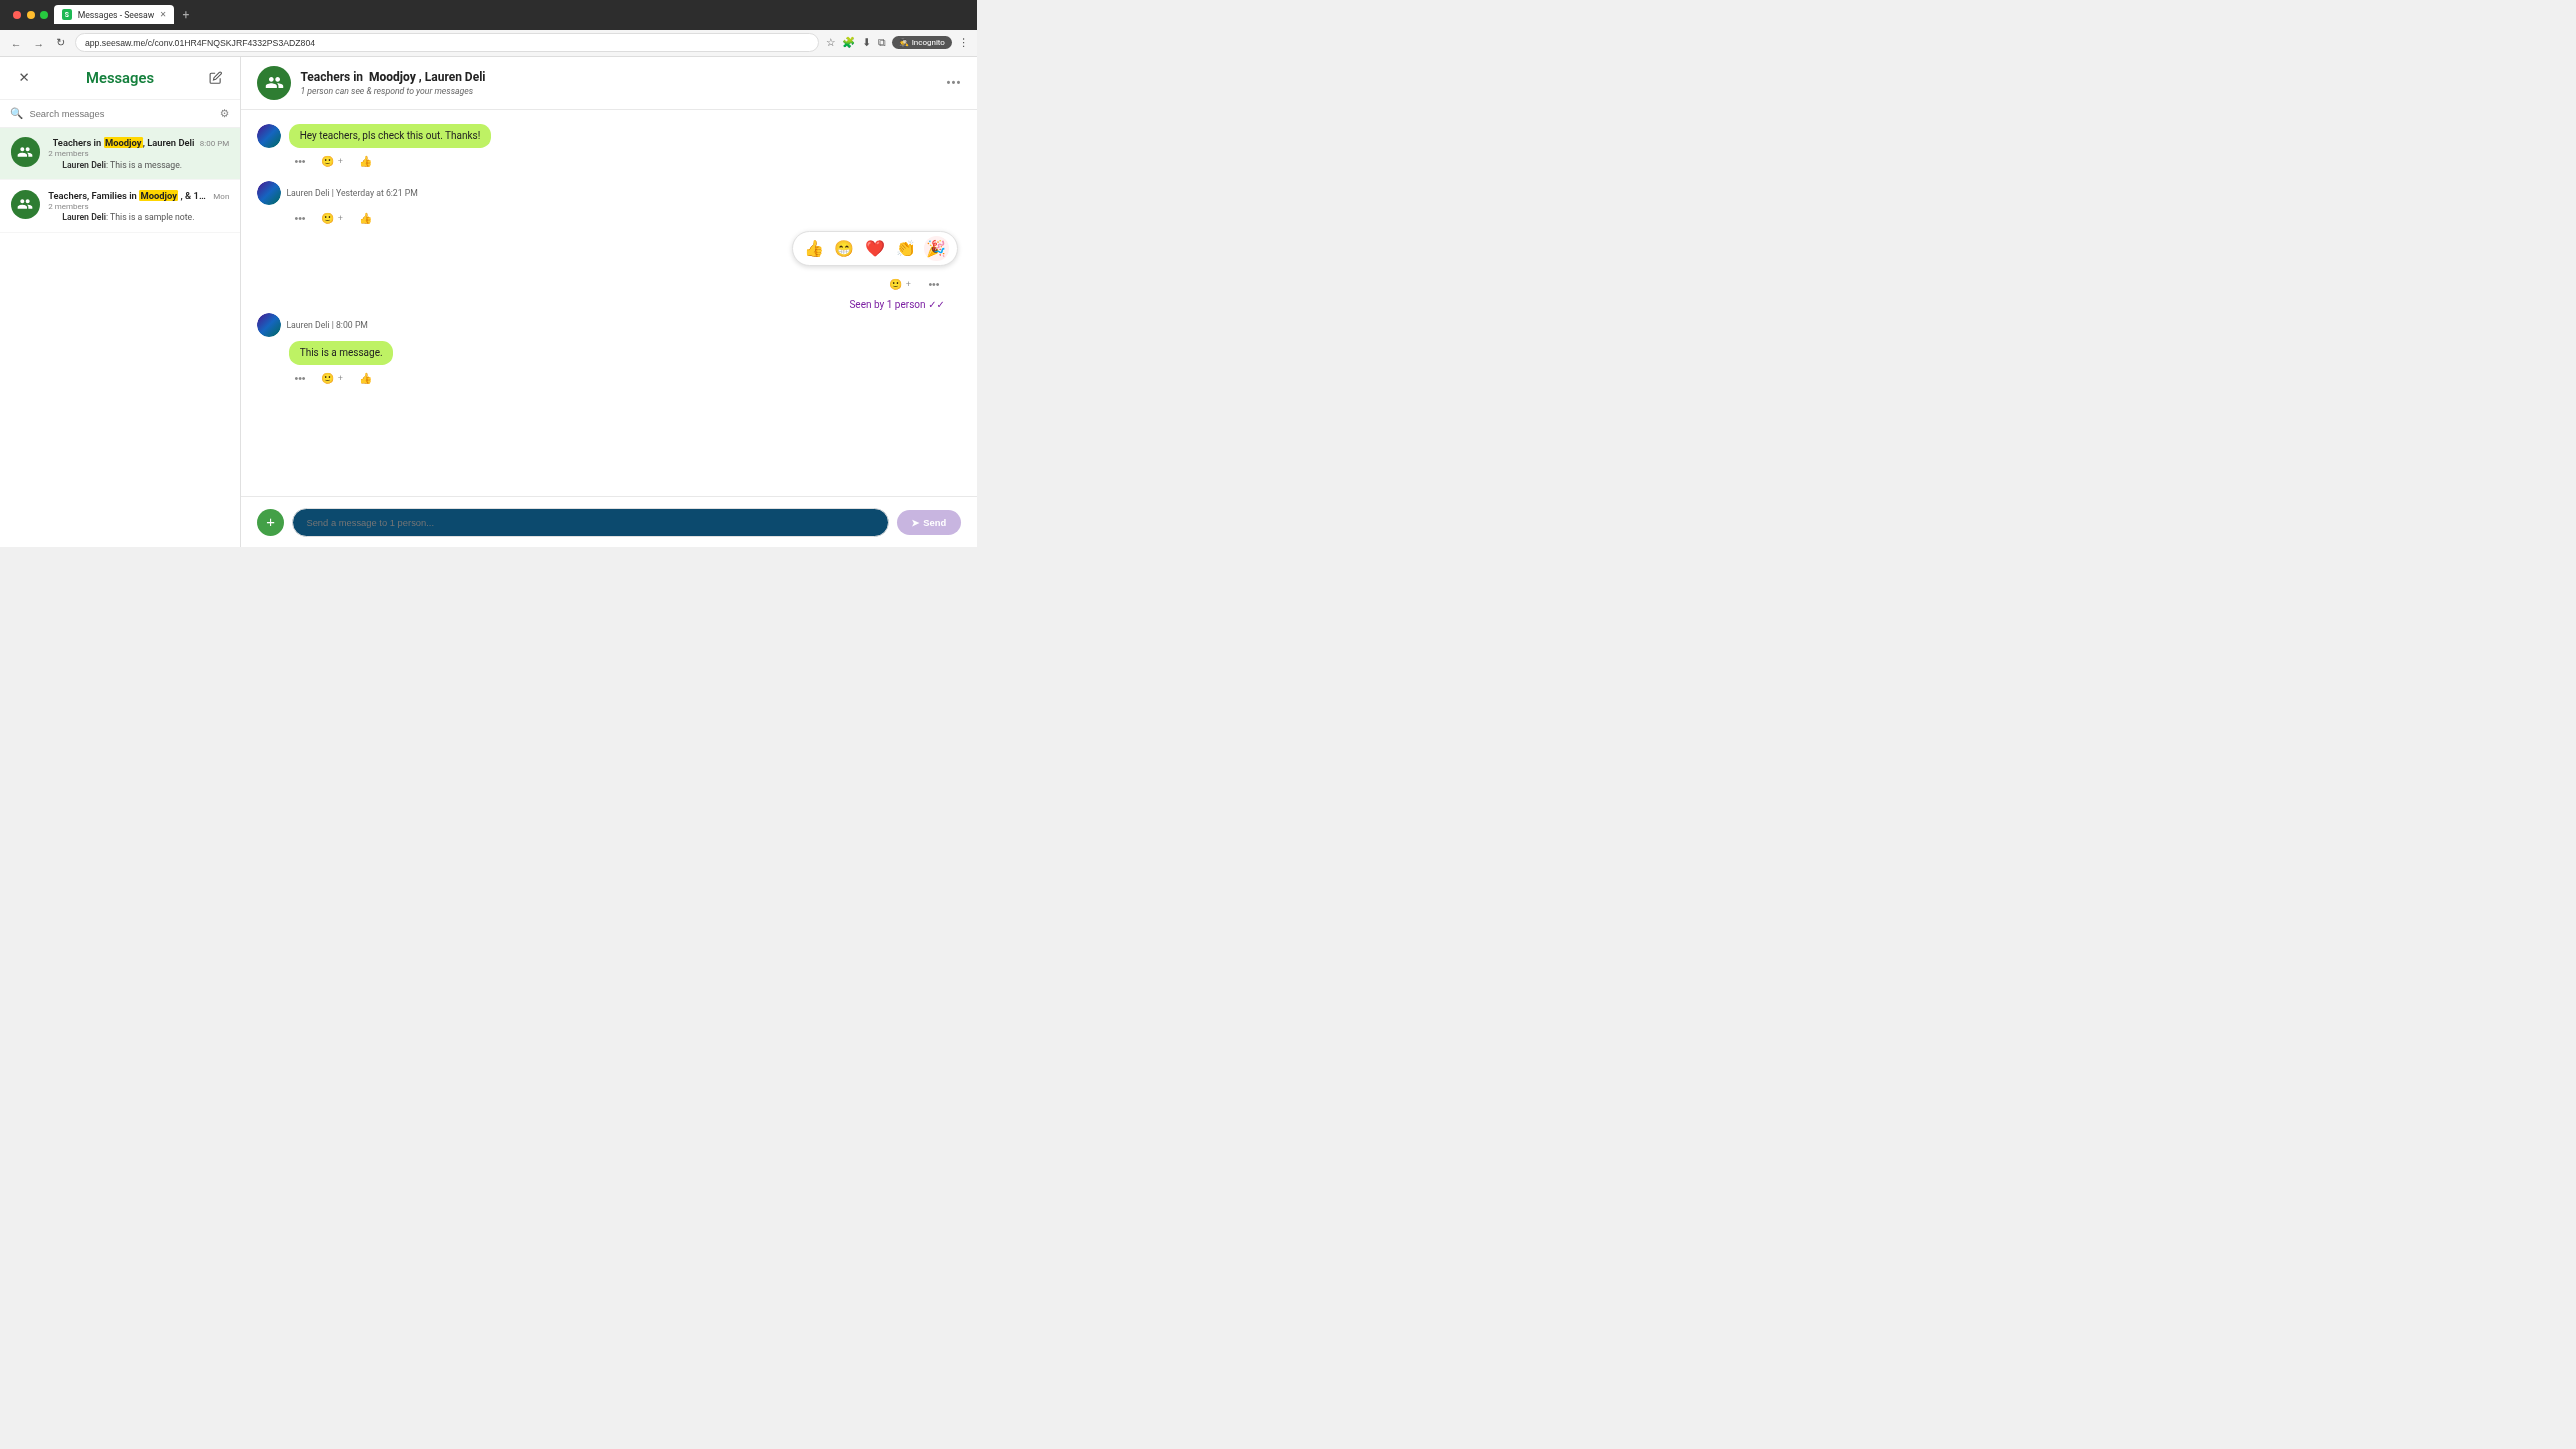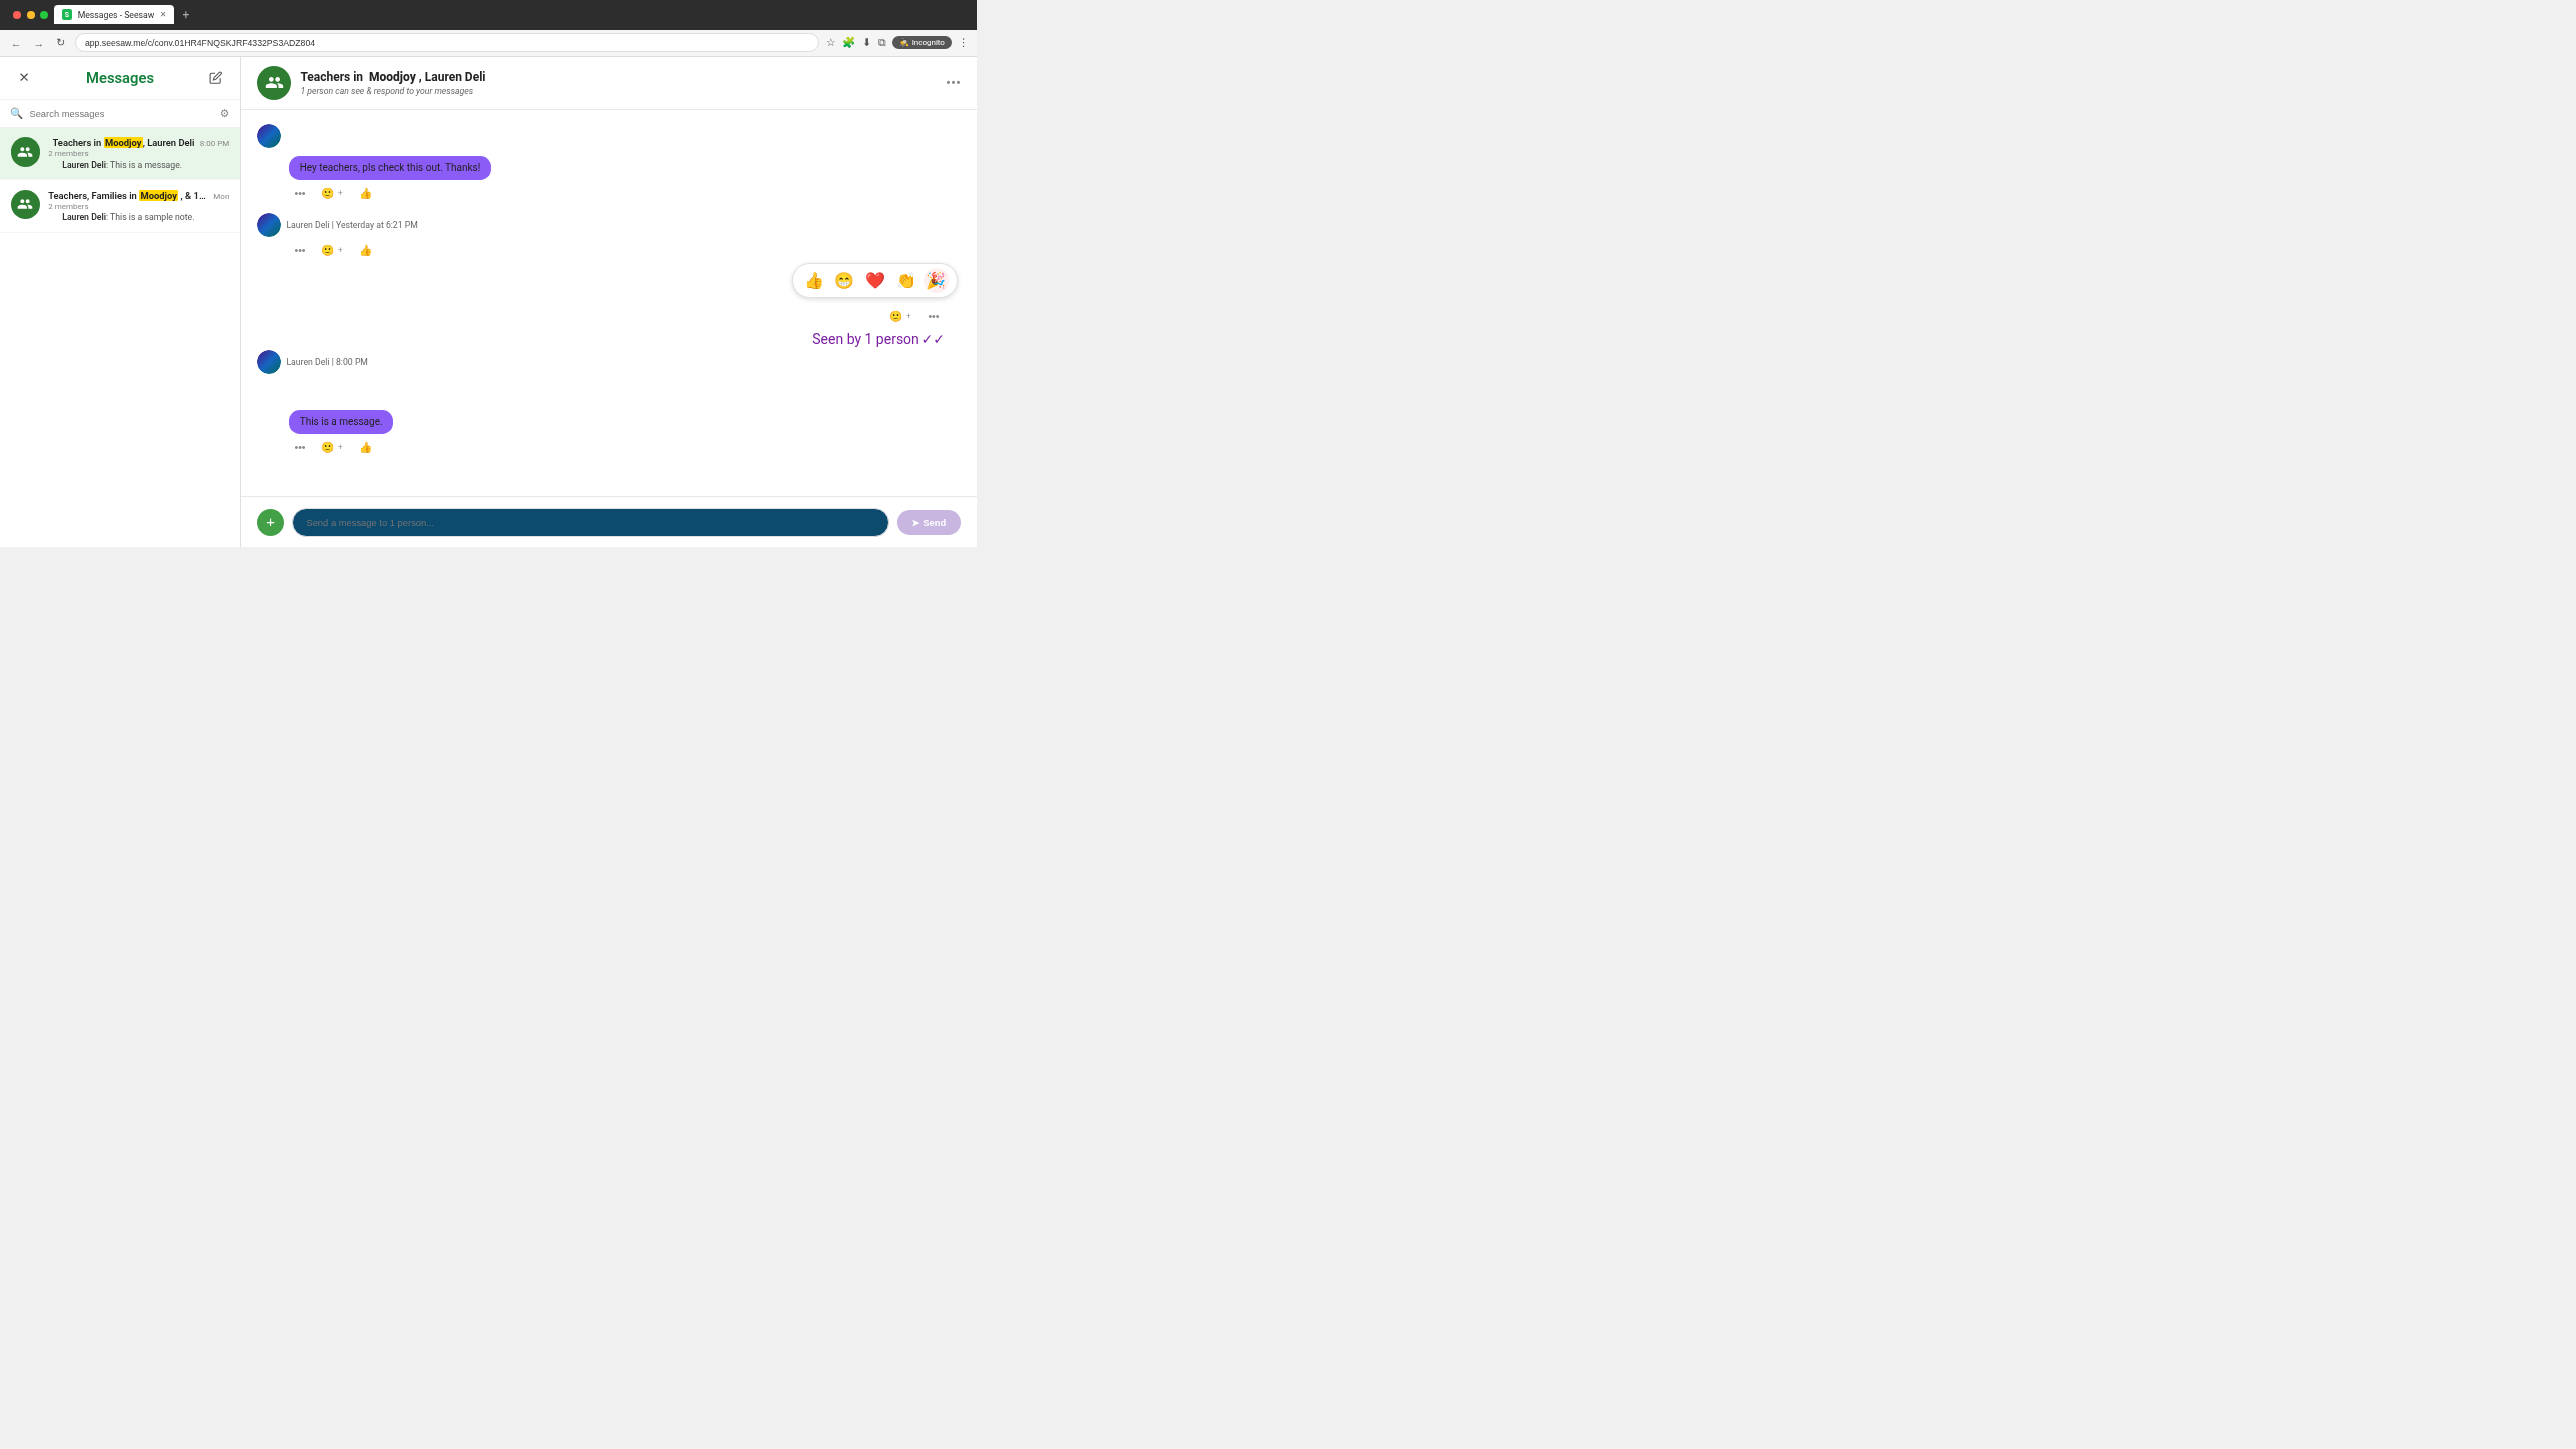--- a/index.html
+++ b/index.html
@@ -360,28 +360,27 @@
     .message-content {
       display: flex;
       align-items: flex-start;
       gap: 8px;
     }
     .message-avatar-spacer {
       width: 24px;
       flex-shrink: 0;
     }
     .message-bubble {
-      background: #8b5cf6;
+      background: #bef264;
       border-radius: 10.7px;
       padding: 6.7px 10.7px;
       font-size: 10px;
       color: #222;
       max-width: 402px;
       position: relative;
-      margin-top: 32px;
     }
     .message-actions {
       display: flex;
       align-items: center;
       gap: 5.4px;
       margin-top: 4px;
       margin-left: 32px;
     }
     .action-btn {
       background: none;
@@ -428,21 +427,21 @@
       justify-content: flex-end;
       gap: 6.7px;
       padding: 2.7px 16px;
       margin-top: 1.3px;
     }
 
     
     .seen-by {
       text-align: right;
       padding: 2.7px 16px;
-      font-size: 14px;
+      font-size: 10px;
       color: #7b1fa2;
       display: flex;
       align-items: center;
       justify-content: flex-end;
       gap: 2.7px;
     }
     .seen-check {
       color: #7b1fa2;
     }
 

